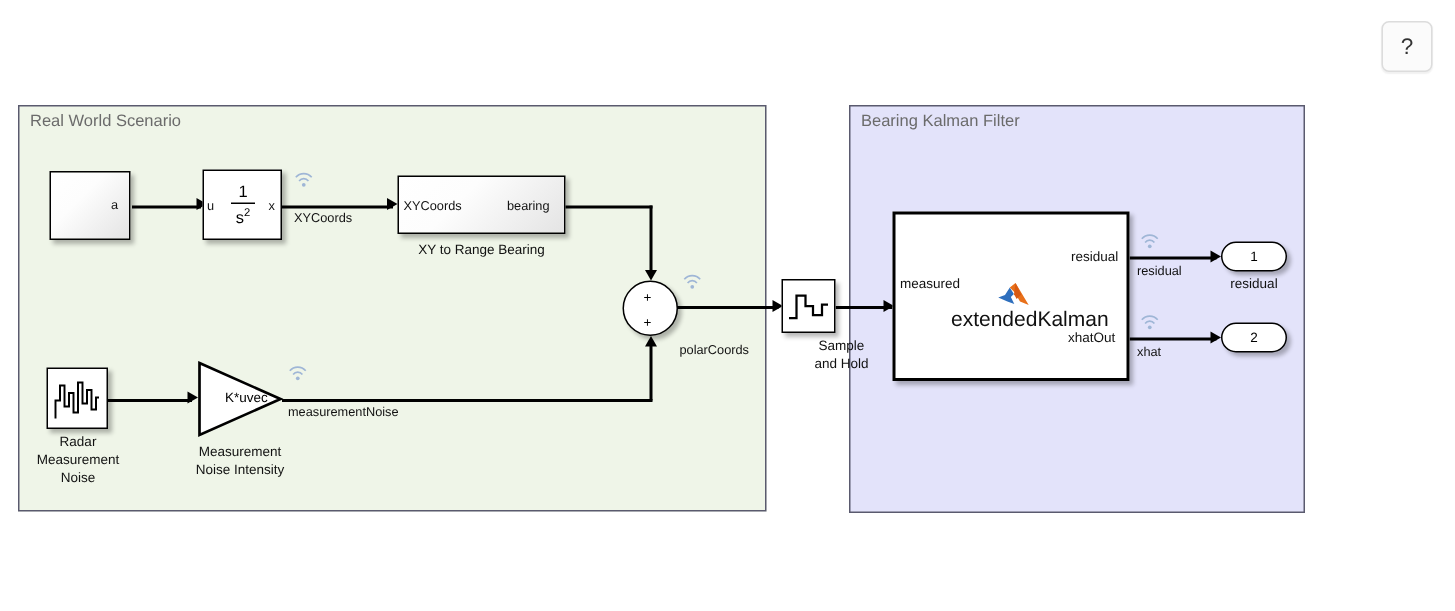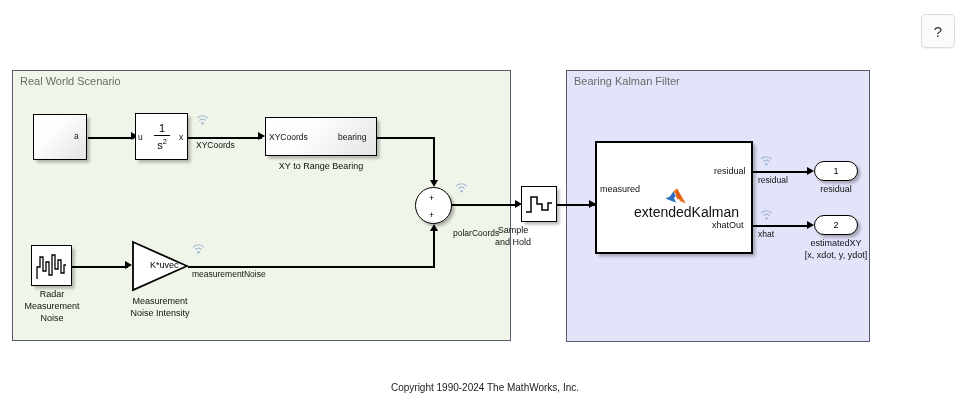--- a/index.html
+++ b/index.html
@@ -215,21 +215,21 @@
     <path d="M1.2 4.2 A7 7 0 0 1 11.8 4.2" fill="none" stroke="#9fb6d6" stroke-width="1.1"></path>
     <path d="M3.4 6.6 A4 4 0 0 1 9.6 6.6" fill="none" stroke="#9fb6d6" stroke-width="1.1"></path>
     <circle cx="6.5" cy="9.2" r="1.25" fill="#9fb6d6"></circle>
   </svg>
   <div class="sig-lbl" style="left:453px;top:208px;margin-top:20px;">polarCoords</div>
 
   <div class="abs blk" style="left:521px;top:186px;width:36px;height:36px;"></div>
   <svg class="abs" style="left:524px;top:189px;width:30px;height:30px;" viewBox="0 0 30 30">
     <polyline points="2,23 7,23 7,8 13,8 13,15 18,15 18,21 24,21 24,14 28,14" fill="none" stroke="#000" stroke-width="1.5"></polyline>
   </svg>
-  <div class="blk-caption" style="left:468px;top:224px;width:90px;">
+  <div class="blk-caption" style="left:516px;top:224px;width:90px;">
     <div>Sample</div>
     <div>and Hold</div>
   </div>
 
   <div class="abs blk" style="left:595px;top:141px;width:158px;height:113px;border-width:2.2px;"></div>
   <div class="port-lbl" style="left:600px;top:184px;font-size:9px;">measured</div>
   <div class="port-lbl" style="left:714px;top:166px;font-size:9px;">residual</div>
   <div class="port-lbl" style="left:712px;top:220px;font-size:9px;">xhatOut</div>
   <svg class="mlogo" style="left:665px;top:188px;" viewBox="0 0 22 18">
     <path d="M0.5 10.4 L5.0 8.6 L8.2 3.6 L10.9 8.0 L8.9 10.0 L11.2 14.6 L6.6 13.0 Z" fill="#2e6fbd"></path>
@@ -253,20 +253,15 @@
   <div class="sig-lbl" style="left:758px;top:229px;">xhat</div>
 
   <div class="outport" style="left:814px;top:161px;width:44px;height:20px;">
     <span>1</span>
   </div>
   <div class="blk-caption" style="left:796px;top:183px;width:80px;">residual</div>
 
   <div class="outport" style="left:814px;top:215px;width:44px;height:20px;">
     <span>2</span>
   </div>
-  <div class="blk-caption" style="left:786px;top:237px;width:100px;">
-    <div>estimatedXY</div>
-    <div>[x, xdot, y, ydot]</div>
-  </div>
-
-  <div class="copyright">Copyright 1990-2024 The MathWorks, Inc.</div>
+
 
 </div>
 
 </body></html>

